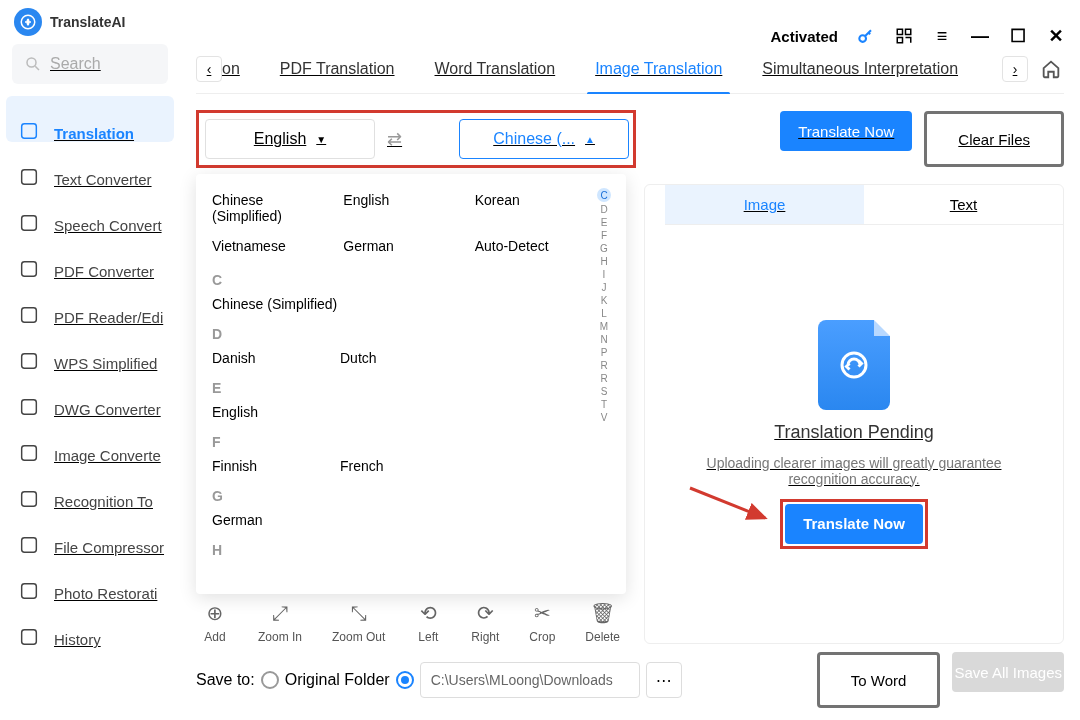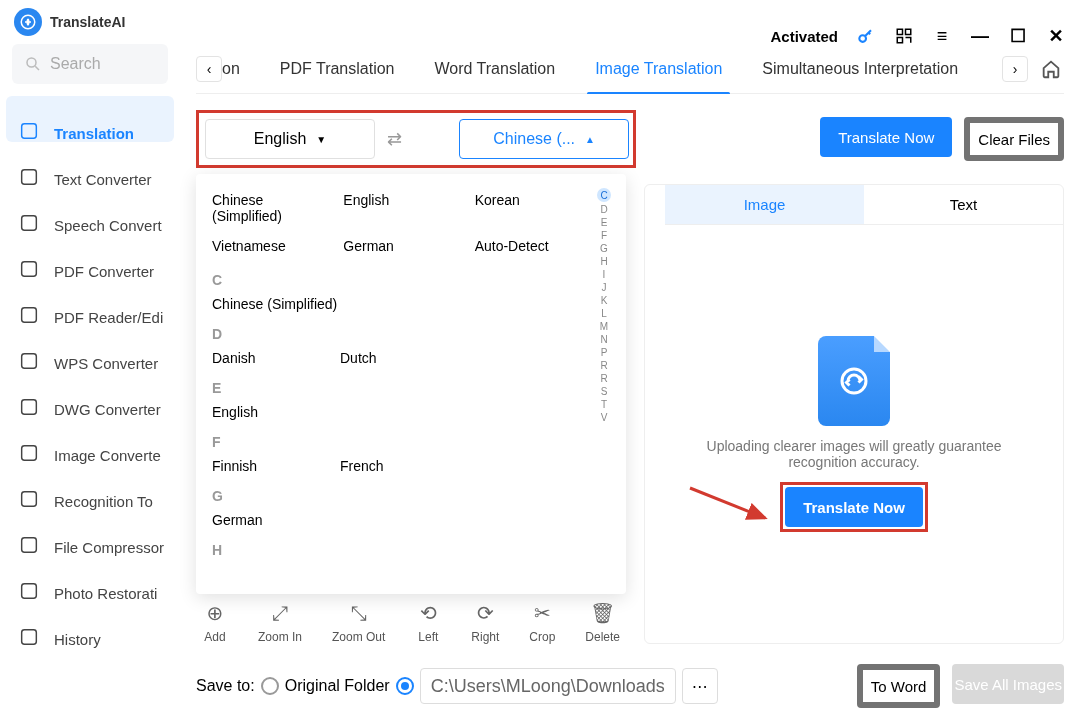--- a/index.html
+++ b/index.html
@@ -6,21 +6,21 @@
 body { background: #fff; width: 1080px; height: 720px; overflow: hidden; position: relative; }
 
 .titlebar { height: 44px; display: flex; align-items: center; padding: 0 14px; }
 .logo { width: 28px; height: 28px; border-radius: 50%; background: #2a87f0; display: flex; align-items: center; justify-content: center; margin-right: 8px; }
 .logo svg { width: 18px; height: 18px; }
 .appname { font-size: 14px; font-weight: 700; color: #333; }
 .tb-right { margin-left: auto; display: flex; align-items: center; gap: 18px; margin-top: 28px; }
 .activated { font-weight: 700; font-size: 15px; }
 .tb-ico { width: 20px; height: 20px; display: flex; align-items: center; justify-content: center; cursor: pointer; font-size: 18px; font-weight: bold; }
 
-.layout { display: flex; height: calc(100% - 44px); }
+.layout { display: flex; height: calc(100% - 44px); text-decoration: underline; }
 .sidebar { width: 180px; padding: 0 6px; }
 .searchbox { margin: 0 6px 12px; height: 40px; background: #f5f6f8; border-radius: 6px; display: flex; align-items: center; padding: 0 12px; color: #aaa; gap: 8px; }
 .searchbox svg { width: 18px; height: 18px; }
 .side-item { height: 46px; display: flex; align-items: flex-end; gap: 14px; padding: 0 12px; border-radius: 6px; cursor: pointer; color: #444; font-size: 15px; white-space: nowrap; overflow: hidden; }
 .side-item.active { background: #eaf3fe; color: #1a84ff; font-weight: 600; }
 .side-item svg { width: 22px; height: 22px; flex-shrink: 0; }
 
 .main { flex: 1; padding: 0 16px; position: relative; }
 .tabs { height: 50px; display: flex; align-items: center; gap: 0; border-bottom: 1px solid #eee; }
 .tab-scroll-btn { width: 26px; height: 26px; border: 1px solid #e3e3e3; border-radius: 4px; display: flex; align-items: center; justify-content: center; cursor: pointer; font-size: 14px; }
@@ -32,21 +32,21 @@
 .home-ico { margin-left: 10px; width: 26px; height: 26px; display: flex; align-items: center; justify-content: center; }
 
 .lang-row { display: flex; align-items: center; gap: 14px; padding: 16px 0; }
 .lang-pair { display: flex; align-items: center; gap: 12px; border: 3px solid #d23a2f; padding: 6px; width: 440px; }
 .lang-sel { height: 40px; border: 1px solid #e0e0e0; border-radius: 4px; display: flex; align-items: center; justify-content: center; gap: 10px; padding: 0 14px; cursor: pointer; min-width: 170px; }
 .lang-sel.open { border-color: #1a84ff; color: #1a84ff; margin-left: 45px; }
 .swap { color: #999; font-size: 18px; }
 .caret { font-size: 10px; }
 .actions { margin-left: auto; display: flex; gap: 12px; }
 .btn-primary { background: #1a84ff; color: #fff; border: none; height: 40px; padding: 0 18px; border-radius: 4px; font-size: 15px; cursor: pointer; }
-.btn-outline { background: #fff; border: 6px solid #737373; height: 44px; padding: 0 8px; border-radius: 4px; font-size: 15px; cursor: pointer; }
+.btn-outline { background: #fff; border: 3px solid #737373; height: 56px; padding: 0 31px; border-radius: 4px; font-size: 15px; cursor: pointer; }
 
 .workspace { display: flex; gap: 18px; height: 460px; }
 .leftcol { width: 430px; position: relative; }
 .dropdown { position: absolute; top: -10px; left: 0; width: 430px; background: #fff; box-shadow: 0 4px 18px rgba(0,0,0,0.12); border-radius: 4px; padding: 14px 14px 14px 16px; z-index: 5; height: 420px; overflow: hidden; display: flex; }
 .dd-body { flex: 1; overflow-y: auto; }
 .dd-grid { display: grid; grid-template-columns: 1fr 1fr 1fr; gap: 6px 10px; margin-bottom: 14px; }
 .dd-grid span { font-size: 14px; padding: 4px 0; cursor: pointer; }
 .dd-letter { color: #999; font-weight: 600; font-size: 14px; margin: 10px 0 4px; }
 .dd-row { display: grid; grid-template-columns: 1fr 1fr 1fr; font-size: 14px; }
 .dd-row span { padding: 4px 0; cursor: pointer; }
@@ -70,21 +70,21 @@
 .pending p { font-size: 14px; color: #777; }
 .translate-now-box { border: 3px solid #d23a2f; padding: 2px; }
 .translate-now-box .btn-primary { font-weight: 600; }
 .arrow-anno { position: absolute; left: 40px; bottom: 120px; width: 90px; height: 40px; }
 
 .saver { position: absolute; bottom: 12px; left: 16px; right: 16px; display: flex; align-items: center; gap: 6px; }
 .saver-label { font-size: 16px; }
 .radio { width: 18px; height: 18px; border: 2px solid #999; border-radius: 50%; display: inline-flex; align-items: center; justify-content: center; }
 .radio.on { border-color: #1a84ff; }
 .radio.on::after { content: ""; width: 8px; height: 8px; background: #1a84ff; border-radius: 50%; }
-.path-input { border: 1px solid #ddd; height: 36px; border-radius: 4px; padding: 0 10px; display: flex; align-items: center; color: #666; font-size: 18px; min-width: 220px; }
+.path-input { border: 1px solid #ddd; height: 36px; border-radius: 4px; padding: 0 10px; display: flex; align-items: center; color: #666; font-size: 14px; min-width: 220px; }
 .dots { border: 1px solid #ddd; width: 36px; height: 36px; border-radius: 4px; display: flex; align-items: center; justify-content: center; cursor: pointer; }
 .btn-group-right { margin-left: auto; display: flex; gap: 12px; }
 .btn-disabled { background: #d9d9d9; color: #fff; border: none; height: 40px; padding: 0 2px; border-radius: 4px; font-size: 15px; }
 </style>
 </head>
 <body>
 
 <div class="titlebar">
   <div class="logo">
     <svg viewBox="0 0 24 24" fill="none" stroke="#fff" stroke-width="2">
@@ -153,21 +153,21 @@
         <div class="side-item">
           <svg viewBox="0 0 24 24" fill="none" stroke="currentColor" stroke-width="1.6">
             <rect x="4" y="4" width="16" height="16" rx="3"></rect>
           </svg>
           <span>PDF Reader/Edi</span>
         </div>
         <div class="side-item">
           <svg viewBox="0 0 24 24" fill="none" stroke="currentColor" stroke-width="1.6">
             <rect x="4" y="4" width="16" height="16" rx="3"></rect>
           </svg>
-          <span>WPS Converter</span>
+          <span>WPS Simplified</span>
         </div>
         <div class="side-item">
           <svg viewBox="0 0 24 24" fill="none" stroke="currentColor" stroke-width="1.6">
             <rect x="4" y="4" width="16" height="16" rx="3"></rect>
           </svg>
           <span>DWG Converter</span>
         </div>
         <div class="side-item">
           <svg viewBox="0 0 24 24" fill="none" stroke="currentColor" stroke-width="1.6">
             <rect x="4" y="4" width="16" height="16" rx="3"></rect>
@@ -332,20 +332,21 @@
           <div class="subtab active">Image</div>
           <div class="subtab">Text</div>
         </div>
         <div class="pending">
           <div class="doc-ico">
             <svg viewBox="0 0 24 24" fill="none" stroke="#fff" stroke-width="2">
                 <circle cx="12" cy="12" r="8"></circle>
                 <path d="M8 12a4 4 0 018 0M15 9l2 2-2 2M9 15l-2-2 2-2"></path>
               </svg>
           </div>
+          <h3>Translation Pending</h3>
           <p>Uploading clearer images will greatly guarantee recognition accuracy.</p>
           <svg class="arrow-anno" viewBox="0 0 90 40">
               <defs>
                 <marker id="ah" markerWidth="8" markerHeight="8" refX="6" refY="3" orient="auto">
                   <path d="M0,0 L7,3 L0,6 Z" fill="#d23a2f"></path>
                 </marker>
               </defs>
               <path d="M5 5 L80 35" stroke="#d23a2f" stroke-width="3" marker-end="url(#ah)" fill="none"></path>
             </svg>
           <div class="translate-now-box">

